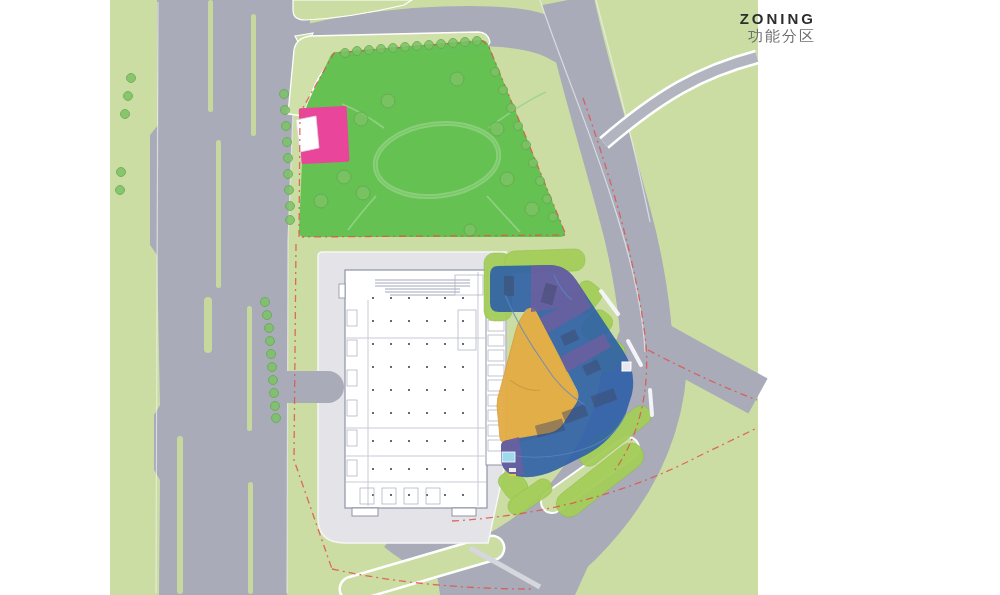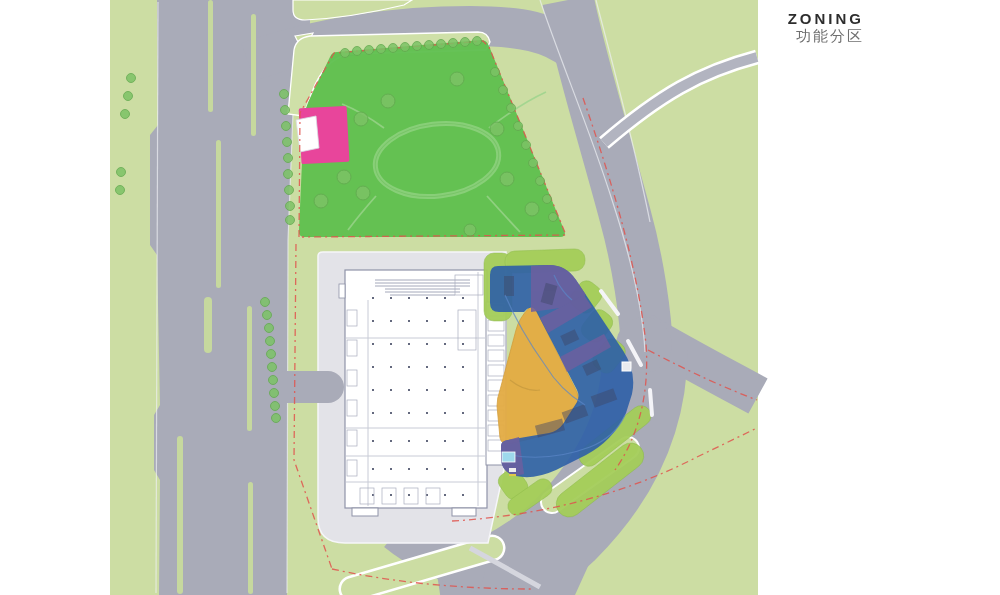--- a/index.html
+++ b/index.html
@@ -1,17 +1,17 @@
 <!DOCTYPE html>
 <html><head>
 <meta charset="utf-8">
 <style>
   html,body{margin:0;padding:0;background:#fff;}
   .stage{position:relative;width:832px;height:595px;background:#ffffff;overflow:hidden;
-         font-family:"Liberation Sans",sans-serif;padding-left:48px;}
+         font-family:"Liberation Sans",sans-serif;}
   .map-svg{position:absolute;left:0;top:0;}
   .hdr{position:absolute;top:10px;right:16px;text-align:right;}
   .hdr .t{font-size:15px;font-weight:bold;letter-spacing:3px;color:#2d2d2d;}
   .hdr .s{font-size:15px;color:#6f6f6f;letter-spacing:2px;}
   .legend{position:absolute;left:808px;top:396px;}
   .legend .lt{font-size:15px;color:#1f1f1f;margin-bottom:13px;letter-spacing:1px;}
   .li{display:flex;align-items:center;margin-bottom:5px;}
   .sw{width:27px;height:14px;border-radius:7px;margin-right:8px;flex:0 0 auto;}
   .ll{font-size:13px;color:#141414;}
 </style>

